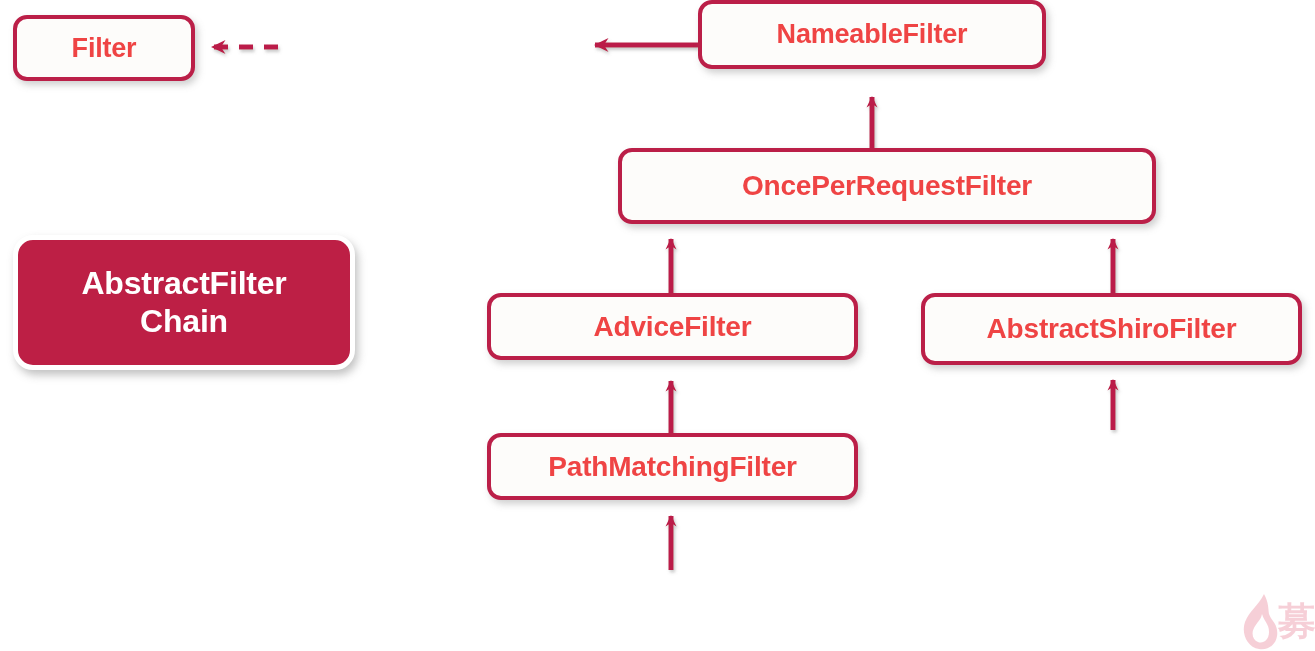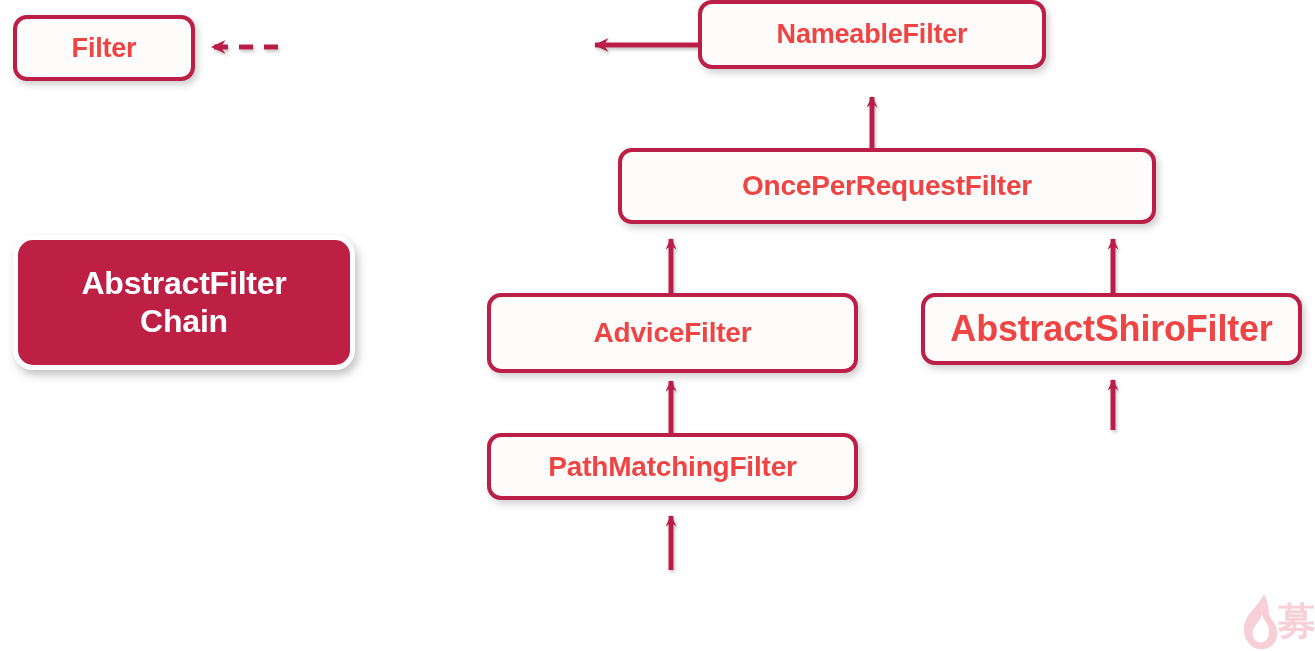--- a/index.html
+++ b/index.html
@@ -137,25 +137,25 @@
     <span class="label">OncePerRequestFilter</span>
   </div>
 
   <div class="node filled" style="left:13px; top:235px; width:342px; height:135px; font-size:32px;">
     <span class="label">
       <span>AbstractFilter</span><br>
       <span>Chain</span>
     </span>
   </div>
 
-  <div class="node" style="left:487px; top:293px; width:371px; height:80px; font-size:28px;">
+  <div class="node" style="left:487px; top:293px; width:371px; height:67px; font-size:28px;">
     <span class="label">AdviceFilter</span>
   </div>
 
-  <div class="node" style="left:921px; top:293px; width:381px; height:72px; font-size:36px;">
+  <div class="node" style="left:921px; top:293px; width:381px; height:72px; font-size:28px;">
     <span class="label">AbstractShiroFilter</span>
   </div>
 
   <div class="node" style="left:487px; top:433px; width:371px; height:67px; font-size:28px;">
     <span class="label">PathMatchingFilter</span>
   </div>
 
 
 
   <div id="watermark" style="left:1238px; top:586px; width:77px; height:65px;">

